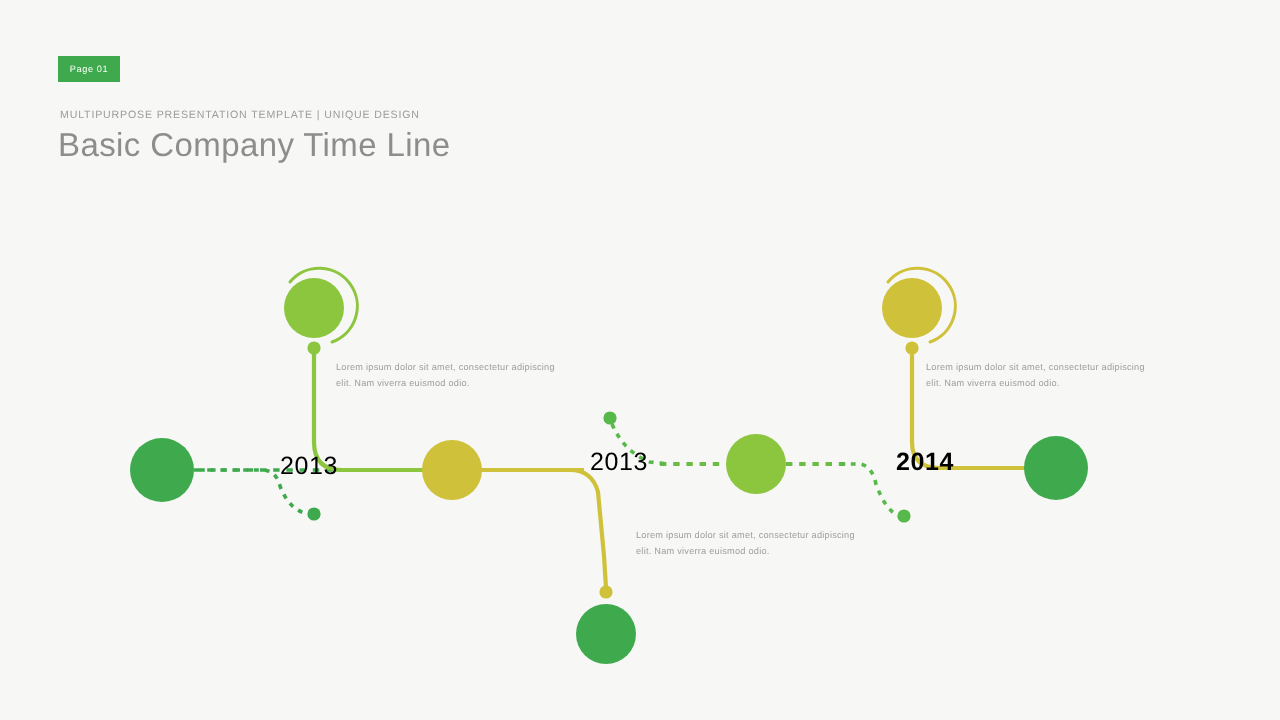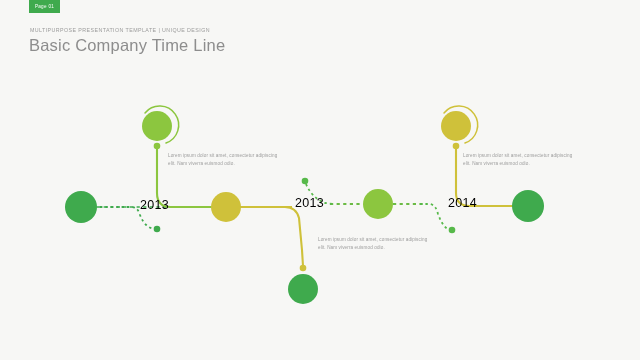--- a/index.html
+++ b/index.html
@@ -6,20 +6,21 @@
   html, body {
     width: 640px; height: 360px;
     background: #f7f7f5;
     font-family: "Liberation Sans", sans-serif;
     overflow: hidden;
   }
   #slide {
     position: relative;
     width: 640px; height: 258px;
     background: #f7f7f5;
+    margin-top: 28px;
   }
   
   #page-badge {
     position: absolute; left: 29px; top: 0;
     width: 31px; height: 13px;
     background: #3faa4d;
     color: #ffffff;
     font-size: 4.6px;
     letter-spacing: 0.3px;
     display: flex; align-items: center; justify-content: center;
@@ -48,21 +49,21 @@
   .year {
     position: absolute;
     font-size: 12.5px;
     font-weight: 400;
     color: #000000;
     letter-spacing: 0.3px;
     white-space: nowrap;
   }
   #year-0 { left: 140px; top: 198px; }
   #year-1 { left: 295px; top: 196px; }
-  #year-2 { left: 448px; top: 196px; }
+  #year-2 { left: 448px; top: 196px; font-weight: bold; }
   
   .desc {
     position: absolute;
     font-size: 4.6px;
     line-height: 1.72;
     color: #9d9d9d;
     letter-spacing: 0.12px;
     width: 118px;
   }
   #desc-0 { left: 168px; top: 152px; }

